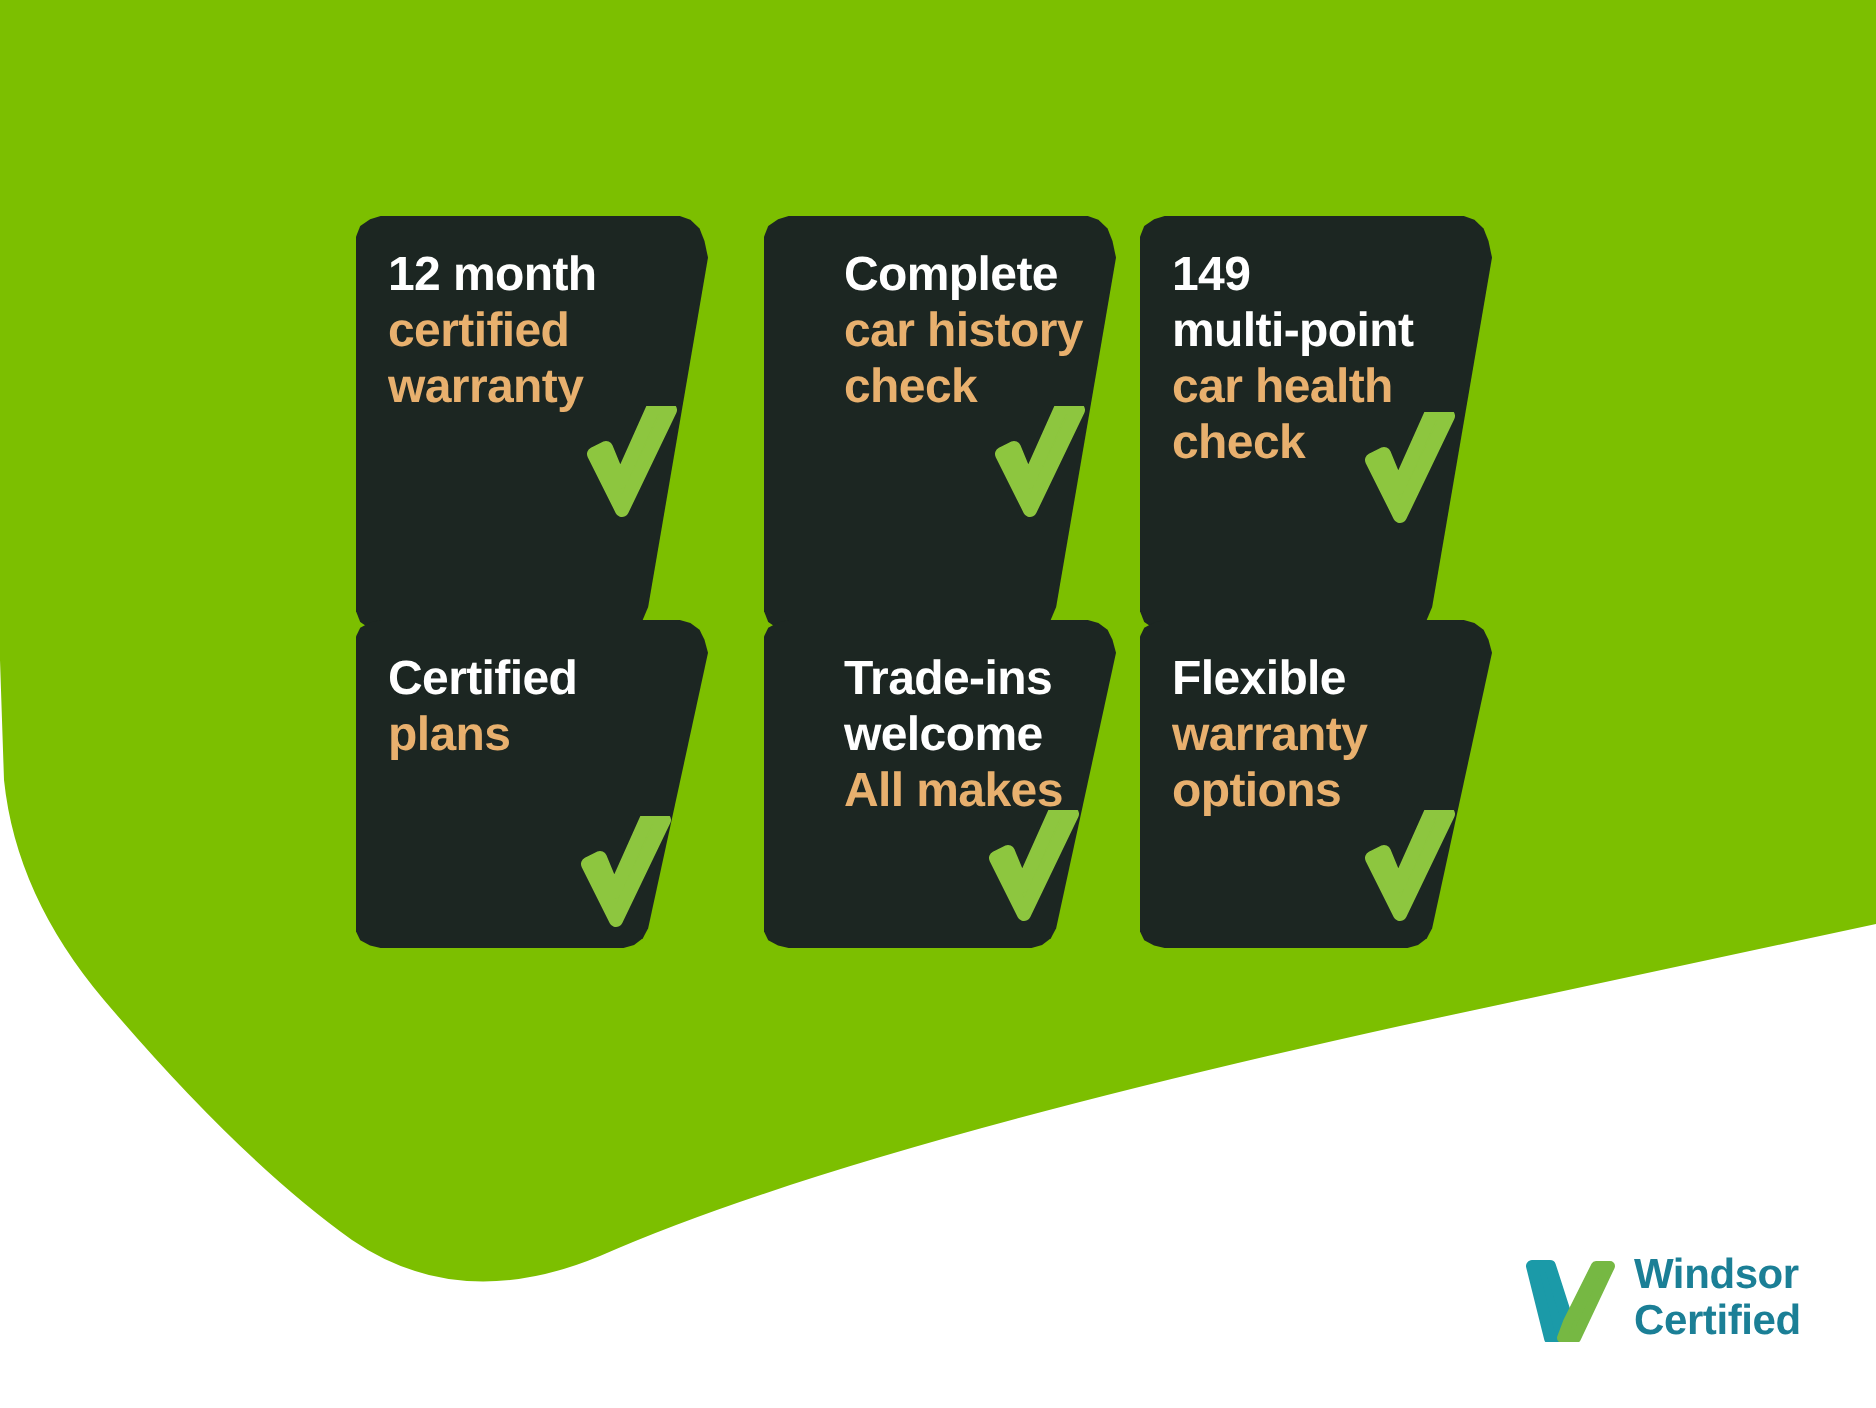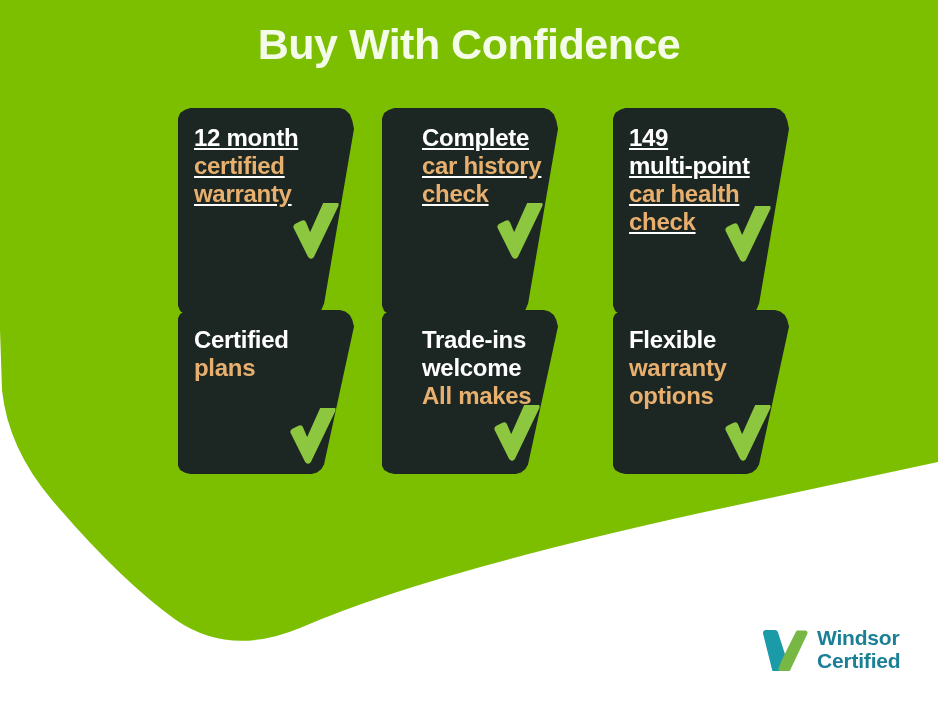--- a/index.html
+++ b/index.html
@@ -62,26 +62,26 @@
   .card .line.w { color: #ffffff; }
   .card .line.o { color: #e8b06e; }
 
   .tick {
     position: absolute;
     z-index: 3;
     pointer-events: none;
   }
 
   
-  .r1 { top: 108px; height: 208px; text-decoration: underline; }
+  .r1 { top: 108px; height: 208px; }
   .r2 { top: 310px; height: 164px; }
 
   .c1 { left: 178px; width: 176px; }
   .c2 { left: 382px; width: 176px; padding-left: 40px; }
-  .c3 { left: 613px; width: 176px; }
+  .c3 { left: 570px; width: 176px; }
 
   
   .shape {
     clip-path: polygon(
       0% 5%, 1.2% 2.4%, 4% 0.8%, 7% 0%,
       92% 0%, 95% 0.9%, 97.6% 3%, 99% 6%, 100% 10%,
       83% 94%, 81.5% 97%, 79% 99.1%, 76% 100%,
       7% 100%, 4% 99.2%, 1.2% 97.6%, 0% 95%
     );
   }
@@ -110,21 +110,20 @@
 </style>
 </head>
 <body>
 
 <div id="stage">
 
   <svg class="green-bg" viewBox="0 0 938 704" preserveAspectRatio="none">
     <path d="M0,0 L938,0 L938,462 L700,513 Q420,575 300,628 Q230,657 176,620 Q120,580 52,500 Q8,448 2,390 L0,330 Z" fill="#7CBF00"></path>
   </svg>
 
-  <div class="title">Buy With Confidence</div>
 
   <div class="card shape r1 c1">
     <div class="inner">
       <div class="line w">12 month</div>
       <div class="line o">certified</div>
       <div class="line o">warranty</div>
     </div>
     <svg class="tick" style="left:115px; top:95px; width:46px; height:60px;" viewBox="0 0 46 60">
       <path d="M4,24 L18,52 L42,2 L34,0 L17,38 L10,21 Z" fill="#8DC63F" stroke="#8DC63F" stroke-width="7" stroke-linejoin="round" stroke-linecap="round"></path>
     </svg>

